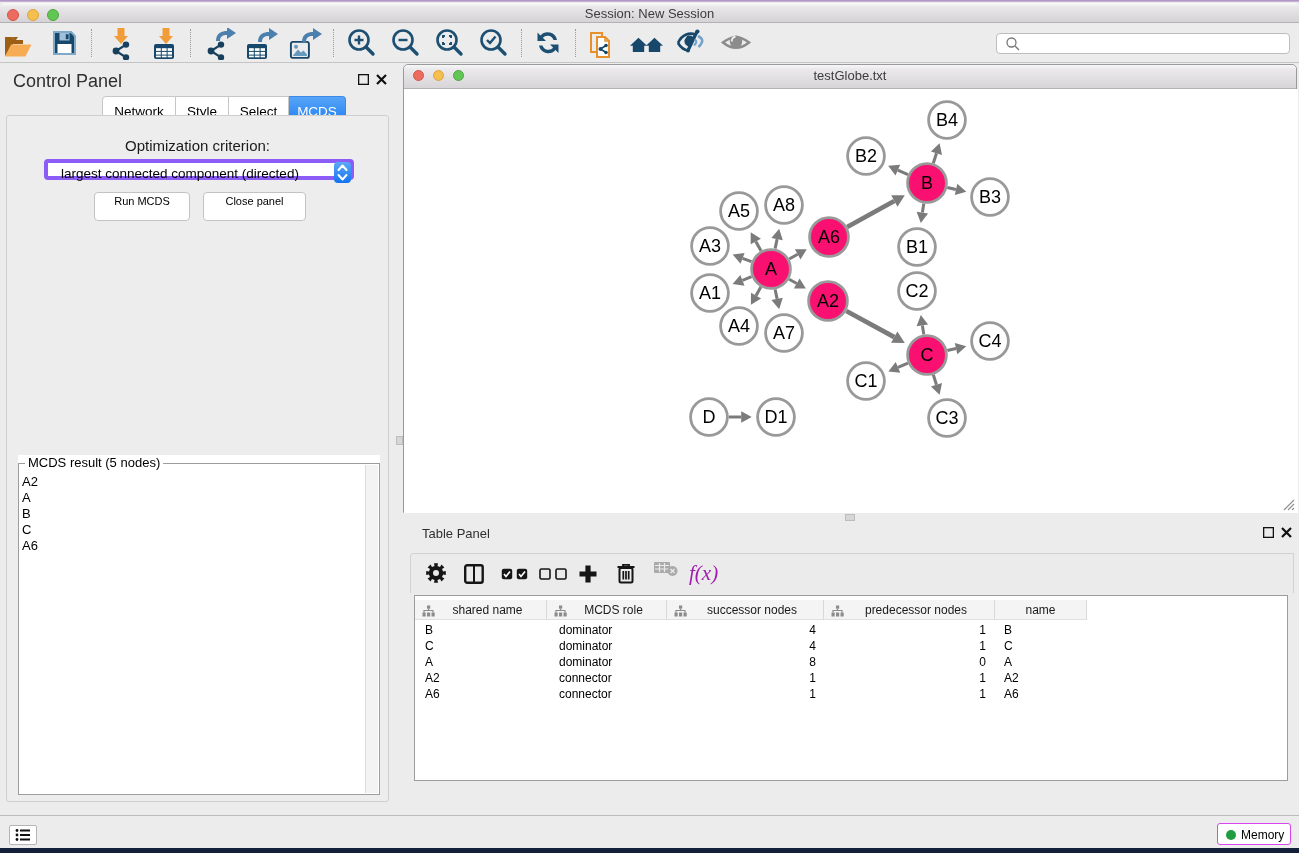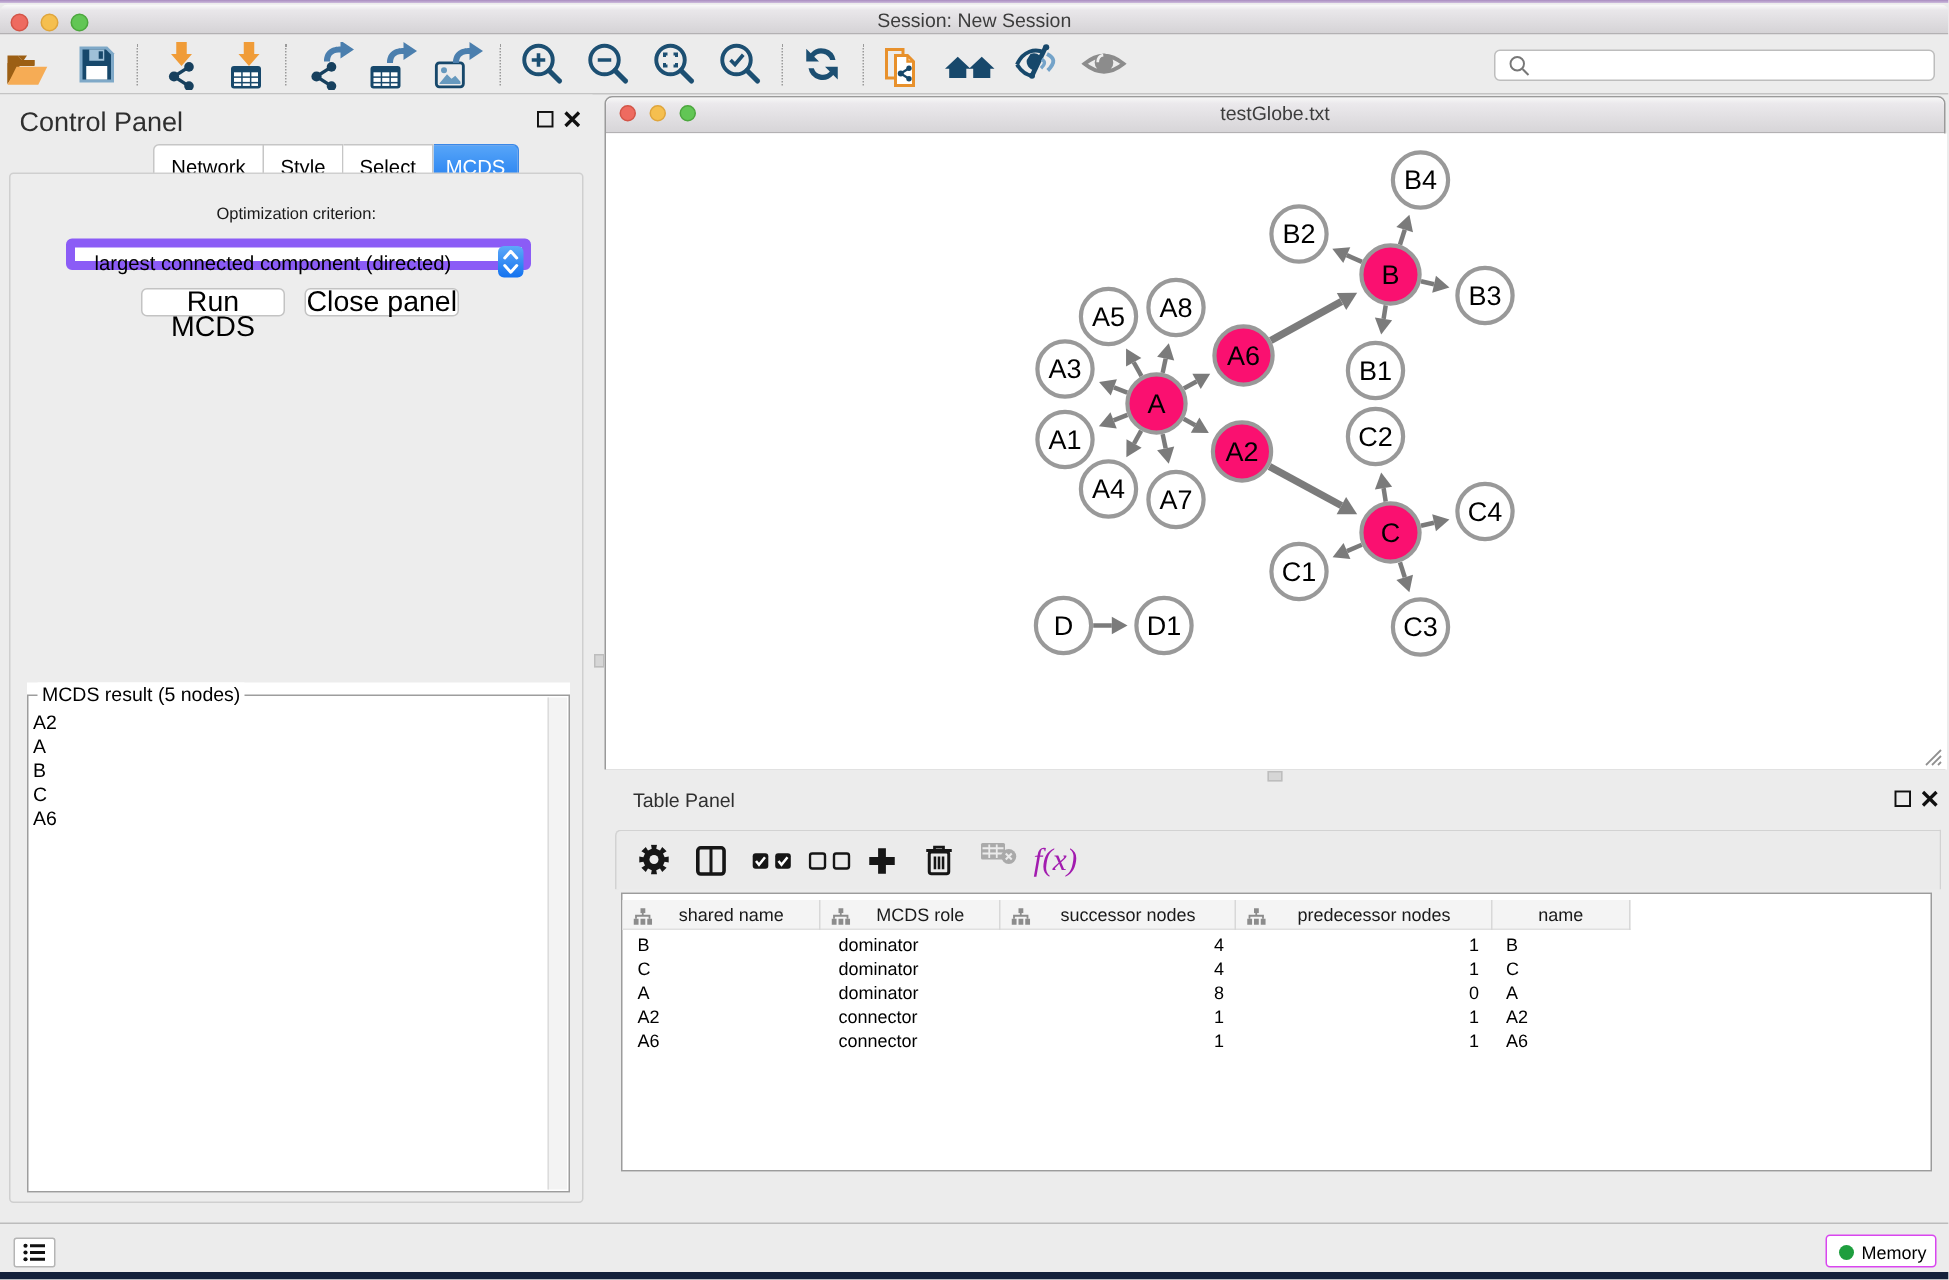--- a/index.html
+++ b/index.html
@@ -33,28 +33,28 @@
   .seg .s { background:#fff; border:1px solid #c6c6c6; border-left:none;
      color:#000; display:flex; align-items:center; justify-content:center; }
   .seg .s.first { border-left:1px solid #c6c6c6; border-radius:4px 0 0 4px; }
   .seg .s.last { border-radius:0 4px 4px 0; }
   .seg .s.sel { background:linear-gradient(#57a5f8,#1d7bf0); border-color:#3a88e8; color:#fff; }
   #cptabs { left:78px; top:33px; }
   #cptabs .s { font-size:13.5px; }
   #cpbody { position:absolute; left:6px; top:52px; width:383px; height:687px;
      background:#ededed; border:1px solid #cfcfcf; border-radius:3px; }
   #optlabel { position:absolute; left:0; top:21px; width:100%; text-align:center;
-     font-size:11px; color:#1a1a1a; }
+     font-size:15px; color:#1a1a1a; }
   #dropdown { position:absolute; left:37px; top:43px; width:310px; height:21px;
-     background:#fff; border:6px solid #8b5cf6; border-radius:4px; }
+     background:#fff; border:4px solid #8b5cf6; border-radius:4px; }
   #dropdown .txt { position:absolute; left:13px; top:3px; font-size:13.5px; color:#000; }
   #dropdown .step { position:absolute; right:-1px; top:-1px; width:17px; height:21px;
      background:linear-gradient(#5da9f9,#1372ef); border-radius:4px; }
-  .btn { position:absolute; height:19px; background:#fff; border:1px solid #c3c3c3;
-     border-radius:4px; font-size:19px; color:#000; text-align:center; line-height:17px; }
+  .btn { position:absolute; height:29px; background:#fff; border:1px solid #c3c3c3;
+     border-radius:4px; font-size:11px; color:#000; text-align:center; line-height:17px; }
   #runbtn { left:87px; top:76px; width:96px; }
   #closebtn { left:196px; top:76px; width:103px; }
   
   #mcdsbox { position:absolute; left:11px; top:339px; width:362px; height:340px;
      background:#fff; }
   #mcdsbox .bord { position:absolute; left:0; top:8px; right:0; bottom:0;
      border:1px solid #9d9d9d; }
   #mcdsbox .legend { position:absolute; left:7px; top:0px; background:#fff;
       padding:0 3px; font-size:13px; color:#000; z-index:2; }
   #mcdsbox .items { position:absolute; left:4px; top:19px; font-size:13px; color:#000;

